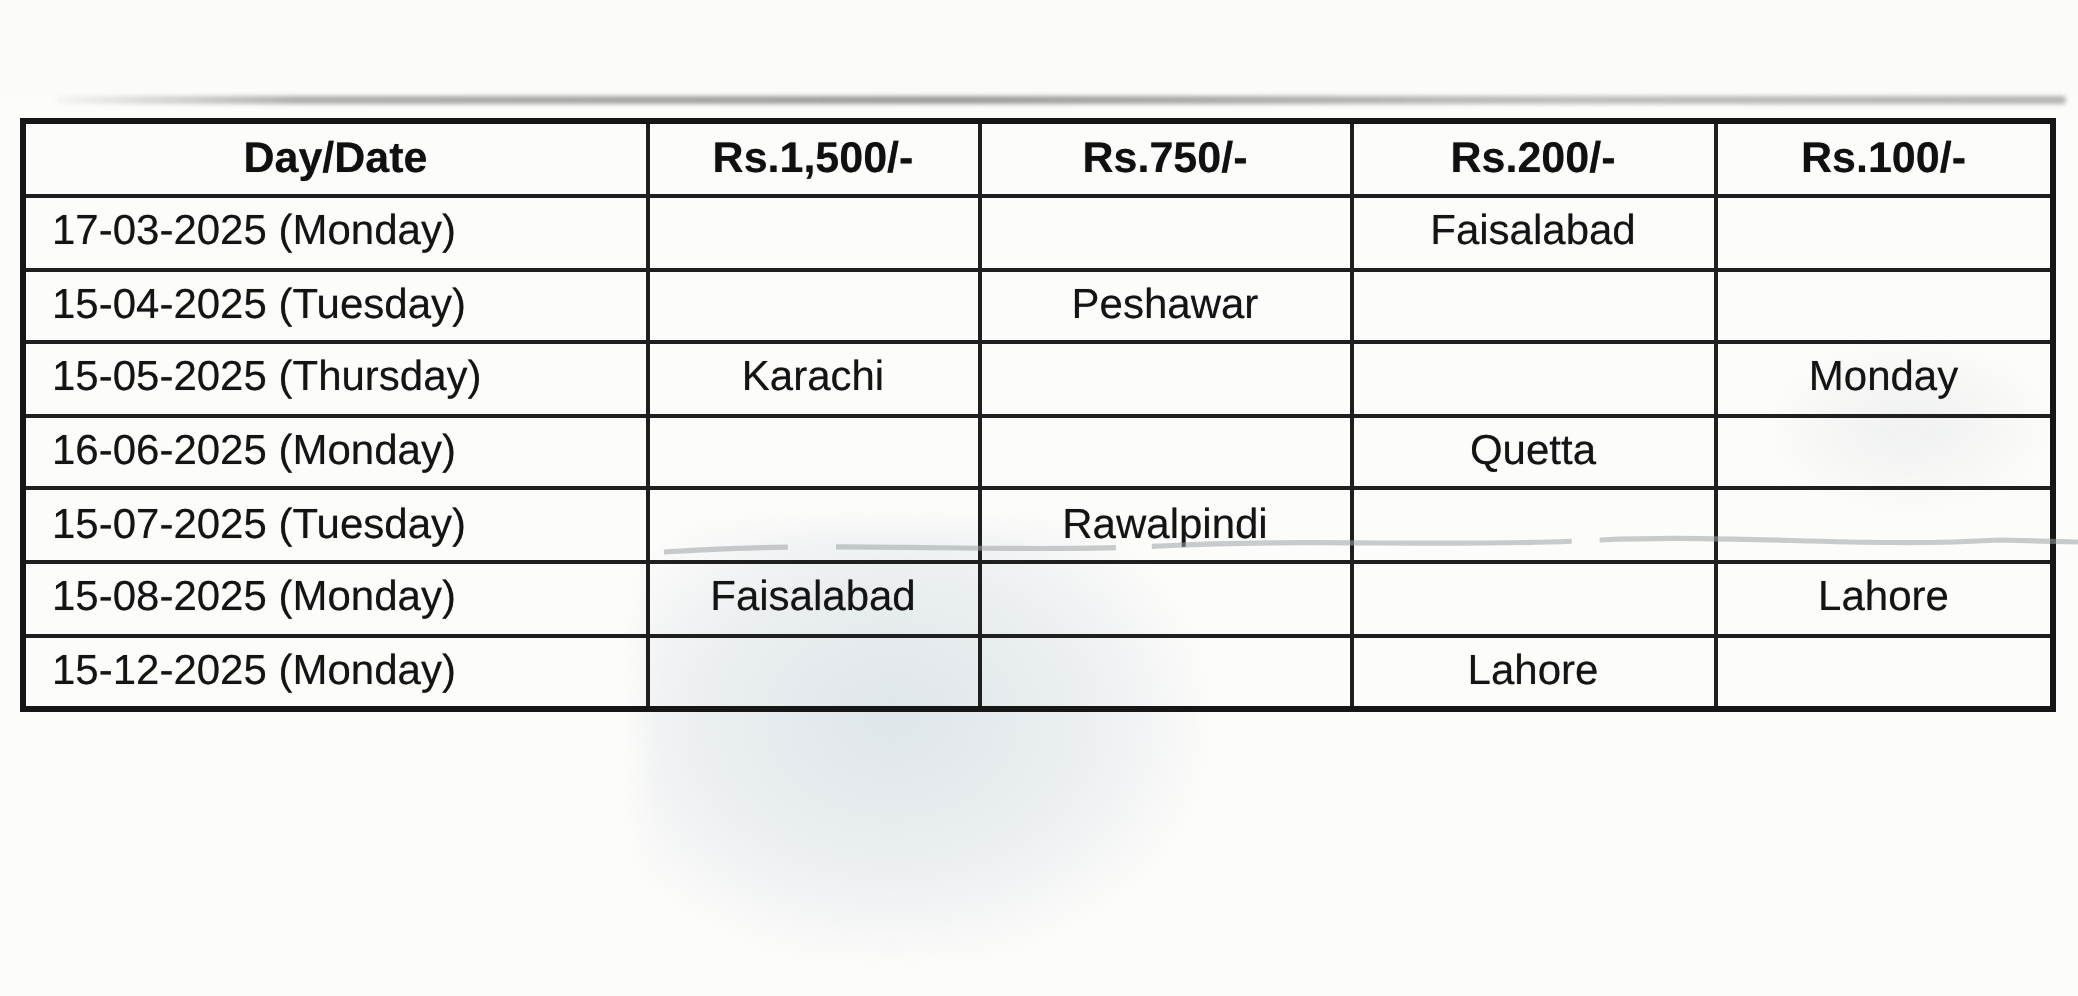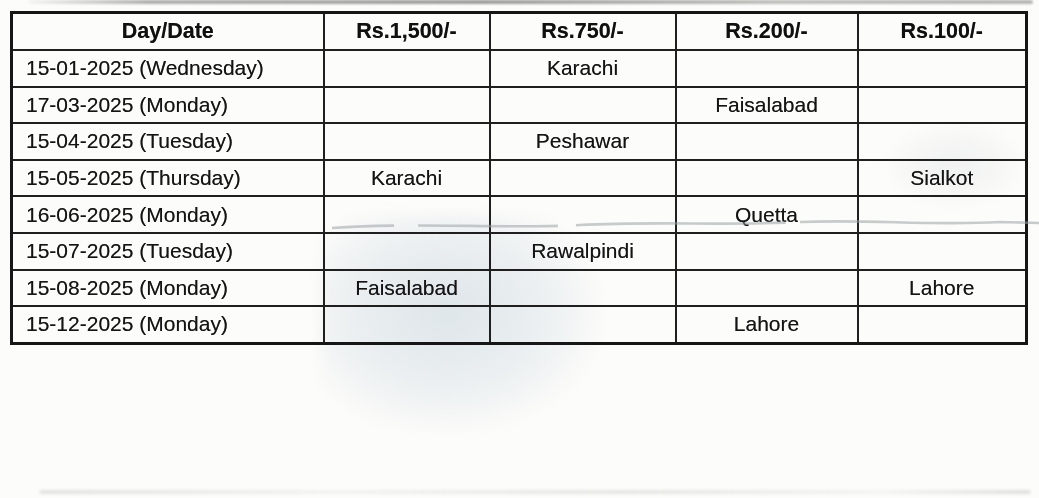--- a/index.html
+++ b/index.html
@@ -11,20 +11,21 @@
     height: 498px;
     background: #fbfbf8;
     font-family: "Liberation Sans", sans-serif;
     position: relative;
     overflow: hidden;
   }
   .page {
     position: absolute;
     inset: 0;
     background: #fcfcfa;
+    margin-top: 48px;
   }
   
   .artifact-top-streak {
     position: absolute;
     top: 0px;
     left: 28px;
     width: 1005px;
     height: 4px;
     background: linear-gradient(90deg,
       rgba(120,120,118,0.05) 0%,
@@ -142,46 +143,39 @@
       <tr>
         <th>Day/Date</th>
         <th>Rs.1,500/-</th>
         <th>Rs.750/-</th>
         <th>Rs.200/-</th>
         <th>Rs.100/-</th>
       </tr>
     </thead>
     <tbody>
       <tr>
-        <td class="date-cell">15-01-2025 (Wednesday)</td>
-        <td></td>
-        <td>Karachi</td>
-        <td></td>
-        <td></td>
-      </tr>
-      <tr>
         <td class="date-cell">17-03-2025 (Monday)</td>
         <td></td>
         <td></td>
         <td>Faisalabad</td>
         <td></td>
       </tr>
       <tr>
         <td class="date-cell">15-04-2025 (Tuesday)</td>
         <td></td>
         <td>Peshawar</td>
         <td></td>
         <td></td>
       </tr>
       <tr>
         <td class="date-cell">15-05-2025 (Thursday)</td>
         <td>Karachi</td>
         <td></td>
         <td></td>
-        <td>Sialkot</td>
+        <td>Monday</td>
       </tr>
       <tr>
         <td class="date-cell">16-06-2025 (Monday)</td>
         <td></td>
         <td></td>
         <td>Quetta</td>
         <td></td>
       </tr>
       <tr>
         <td class="date-cell">15-07-2025 (Tuesday)</td>

